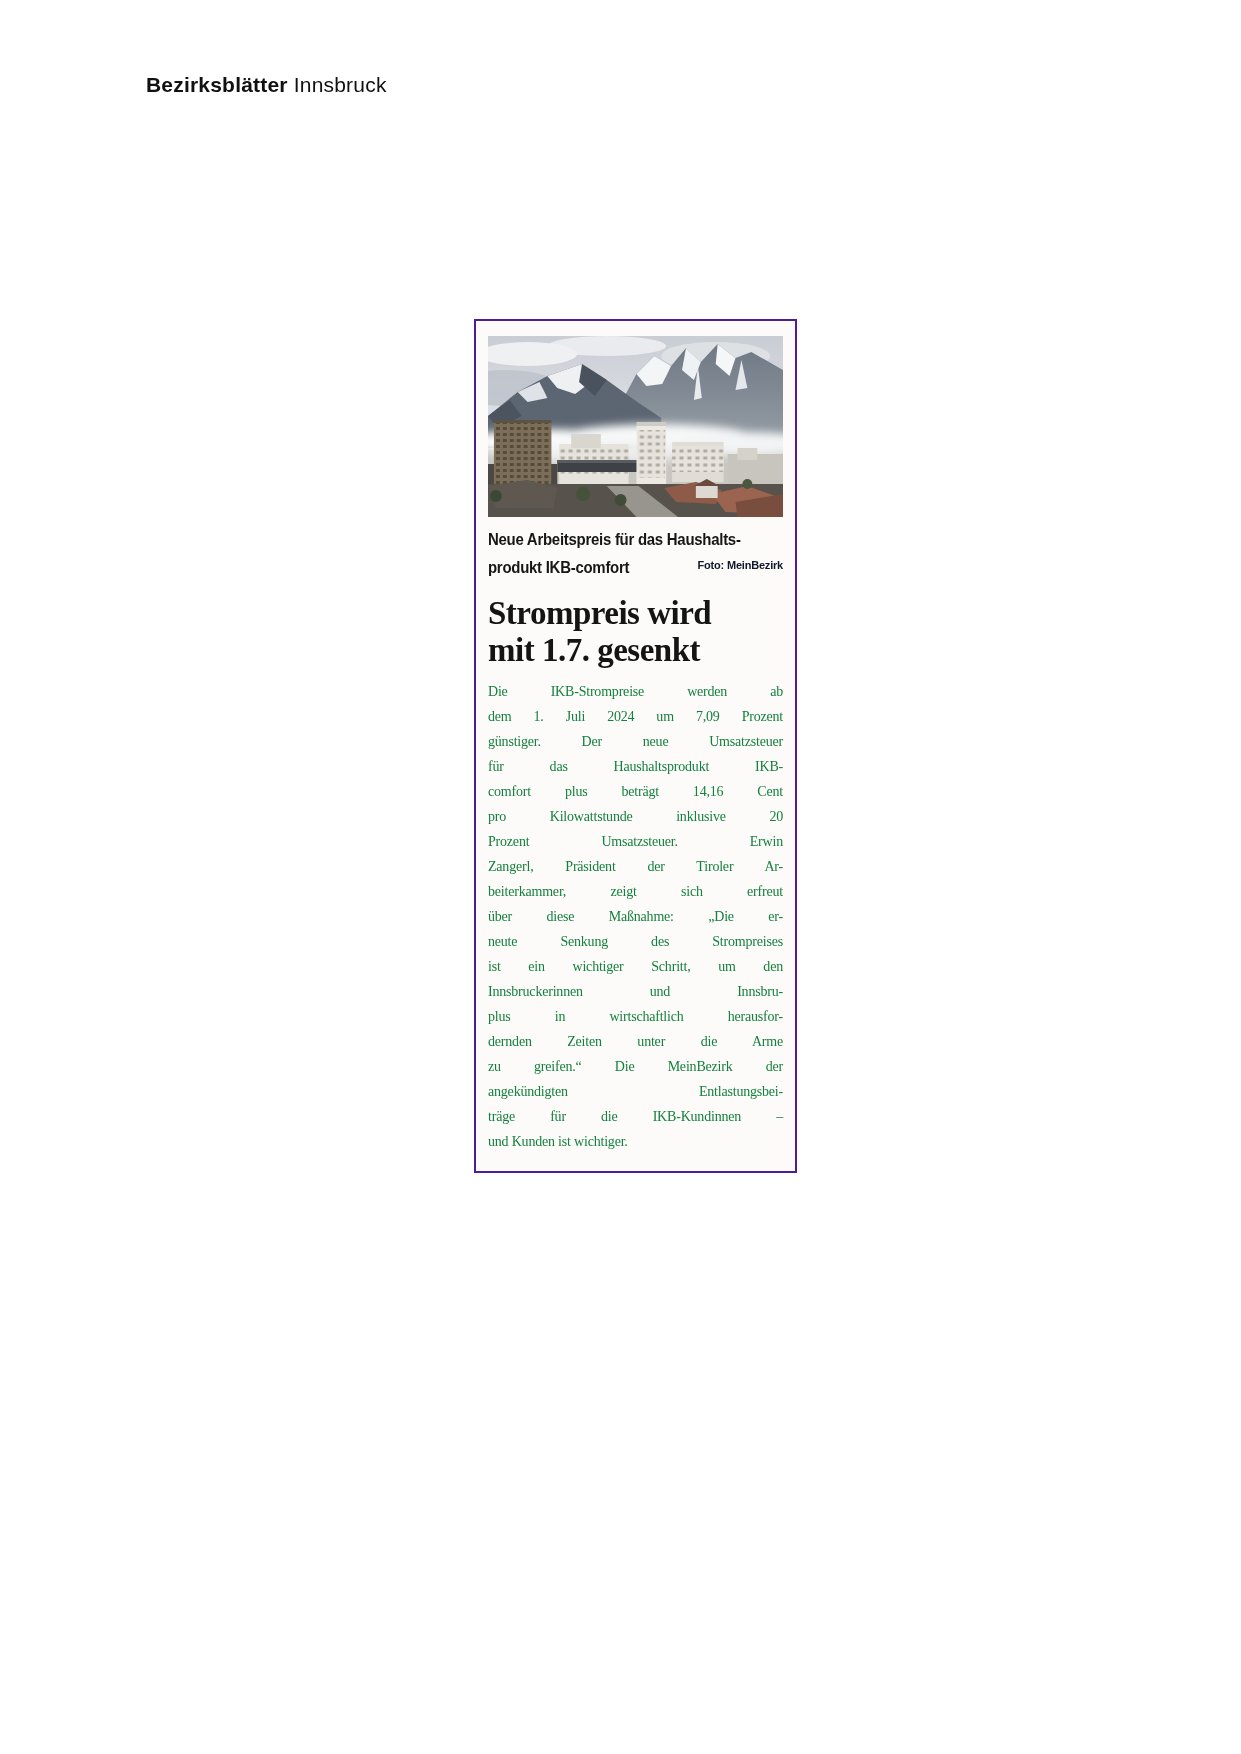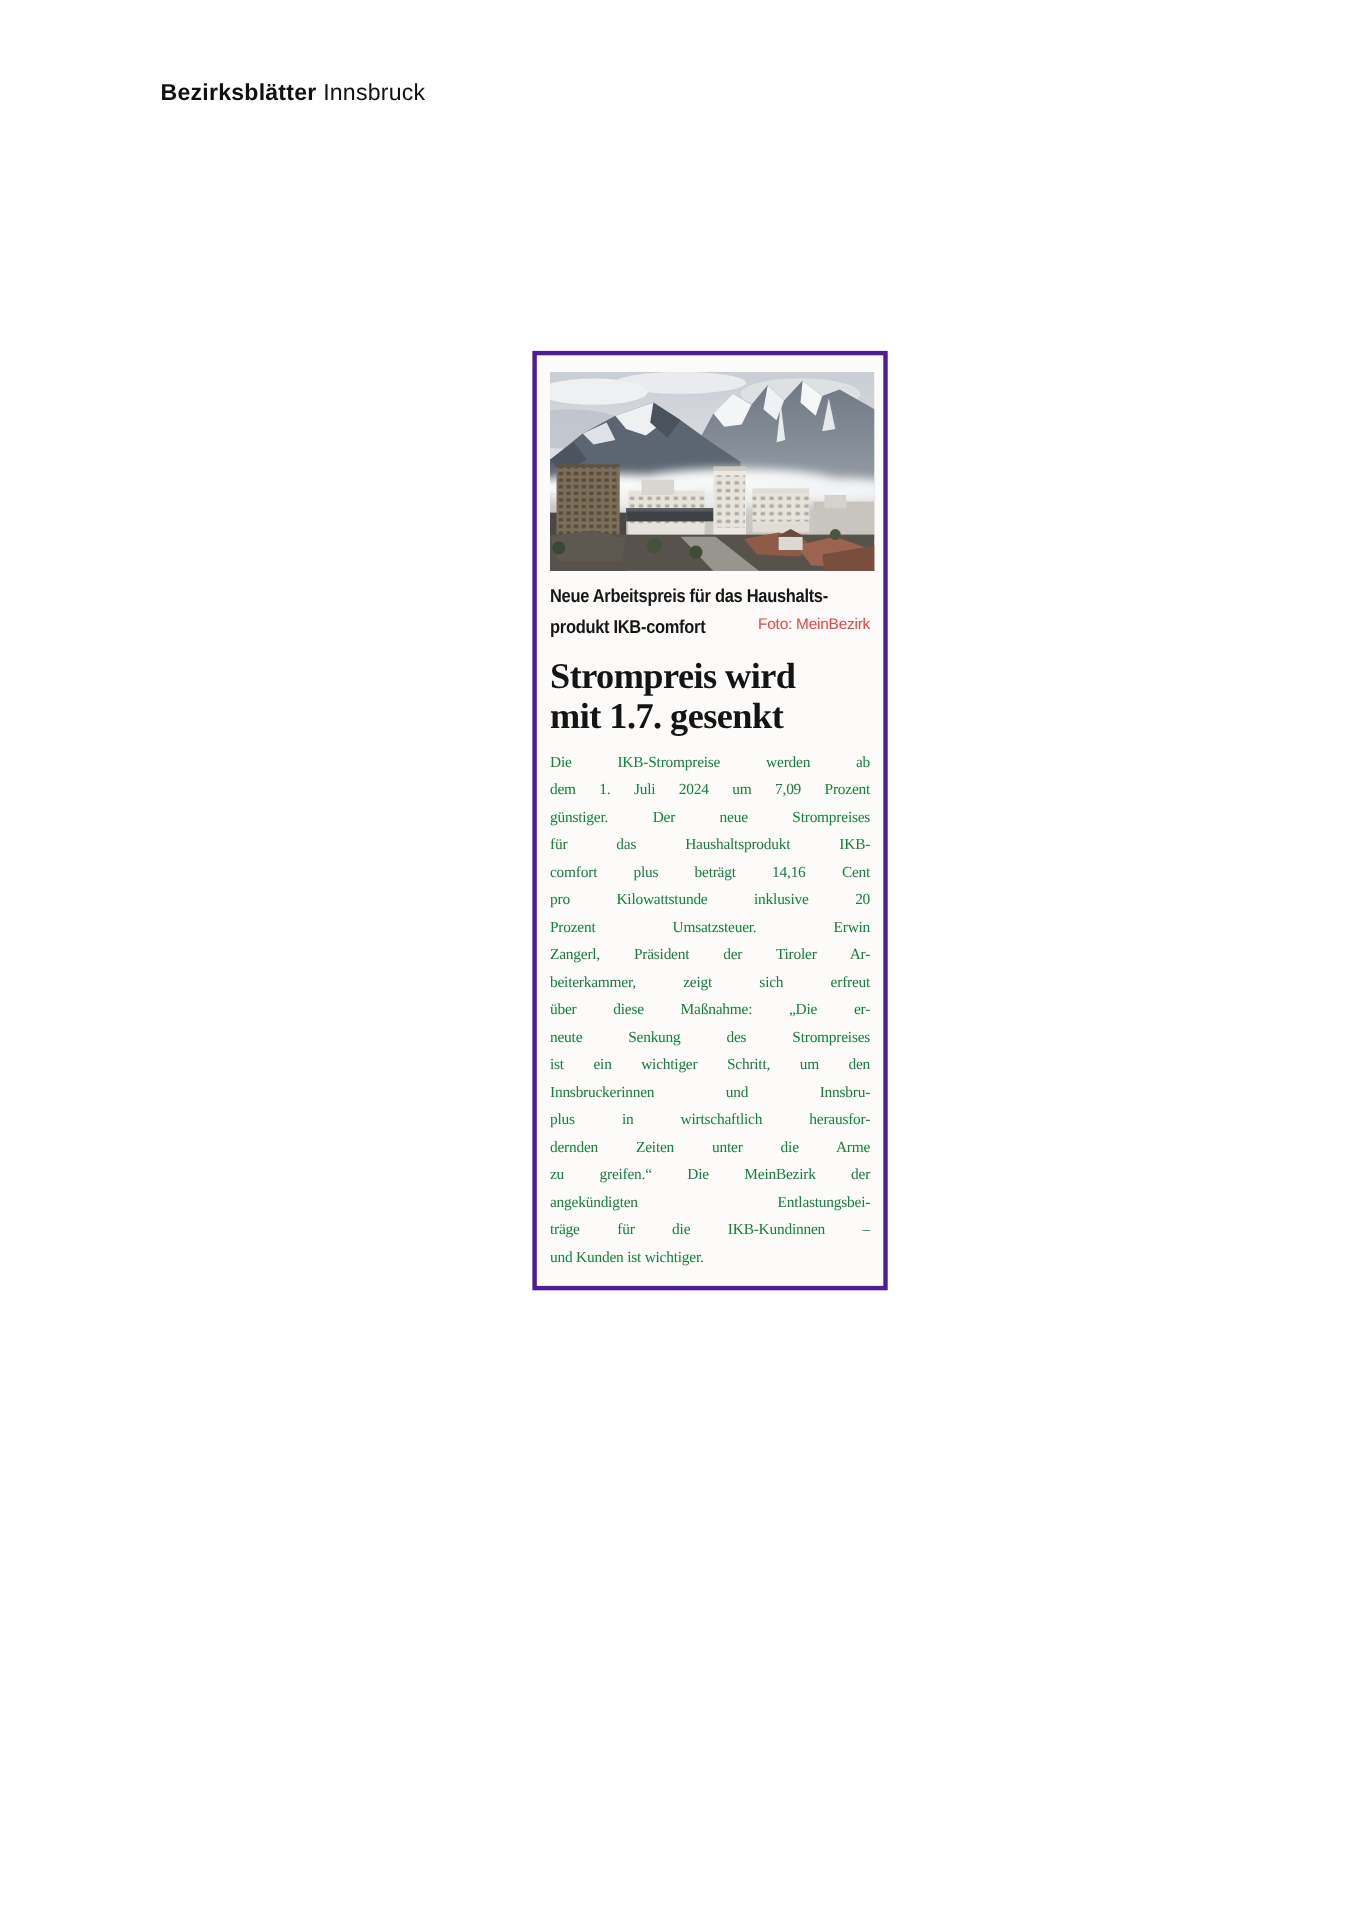--- a/index.html
+++ b/index.html
@@ -19,39 +19,39 @@
   .hdr .brand{font-weight:bold;}
   .hdr .region{font-weight:normal;}
   
   .doc-title{
     position:absolute;left:144px;top:233px;margin:0;
     font-size:24px;line-height:30px;font-weight:bold;color:#111;
     letter-spacing:0.1px;
   }
   
   .clip{
-    position:absolute;left:484px;top:319px;
+    position:absolute;left:474px;top:319px;
     width:323px;height:854px;
     box-sizing:border-box;
-    border:4px solid #4c1d95;
+    border:2px solid #4c1d95;
     background:#fcfbf9;
     padding:15px 12px 0 12px;
   }
   .photo{display:block;width:295px;height:181px;}
   .caption{margin-top:9px;}
   .cap-line{
     font-weight:bold;color:#161616;
     font-size:17px;line-height:28px;letter-spacing:-0.3px;
     white-space:nowrap;
   }
   .cap-squeeze{display:inline-block;transform:scaleX(0.88);transform-origin:0 50%;}
   .cap-row{position:relative;height:28px;}
   .credit{
     position:absolute;right:0;bottom:3px;
-    font-weight:normal;font-size:14px;letter-spacing:-0.2px;color:#ef4444;
+    font-weight:bold;font-size:11px;letter-spacing:-0.2px;color:#0f172a;
   }
   .headline{
     margin-top:13px;
     font-family:"Liberation Serif",serif;
     font-weight:bold;color:#141414;
     font-size:33px;line-height:37px;letter-spacing:-0.5px;
     white-space:nowrap;
   }
   .bodytext{
     margin-top:10px;
@@ -187,21 +187,21 @@
     </div>
 
     <div class="headline">
       <div>Strompreis wird</div>
       <div>mit 1.7. gesenkt</div>
     </div>
 
     <div class="bodytext">
       <div class="bline">Die IKB-Strompreise werden ab</div>
       <div class="bline">dem 1. Juli 2024 um 7,09 Prozent</div>
-      <div class="bline">günstiger. Der neue Strompreises</div>
+      <div class="bline">günstiger. Der neue Umsatzsteuer</div>
       <div class="bline">für das Haushaltsprodukt IKB-</div>
       <div class="bline">comfort plus beträgt 14,16 Cent</div>
       <div class="bline">pro Kilowattstunde inklusive 20</div>
       <div class="bline">Prozent Umsatzsteuer. Erwin</div>
       <div class="bline">Zangerl, Präsident der Tiroler Ar-</div>
       <div class="bline">beiterkammer, zeigt sich erfreut</div>
       <div class="bline">über diese Maßnahme: „Die er-</div>
       <div class="bline">neute Senkung des Strompreises</div>
       <div class="bline">ist ein wichtiger Schritt, um den</div>
       <div class="bline">Innsbruckerinnen und Innsbru-</div>

